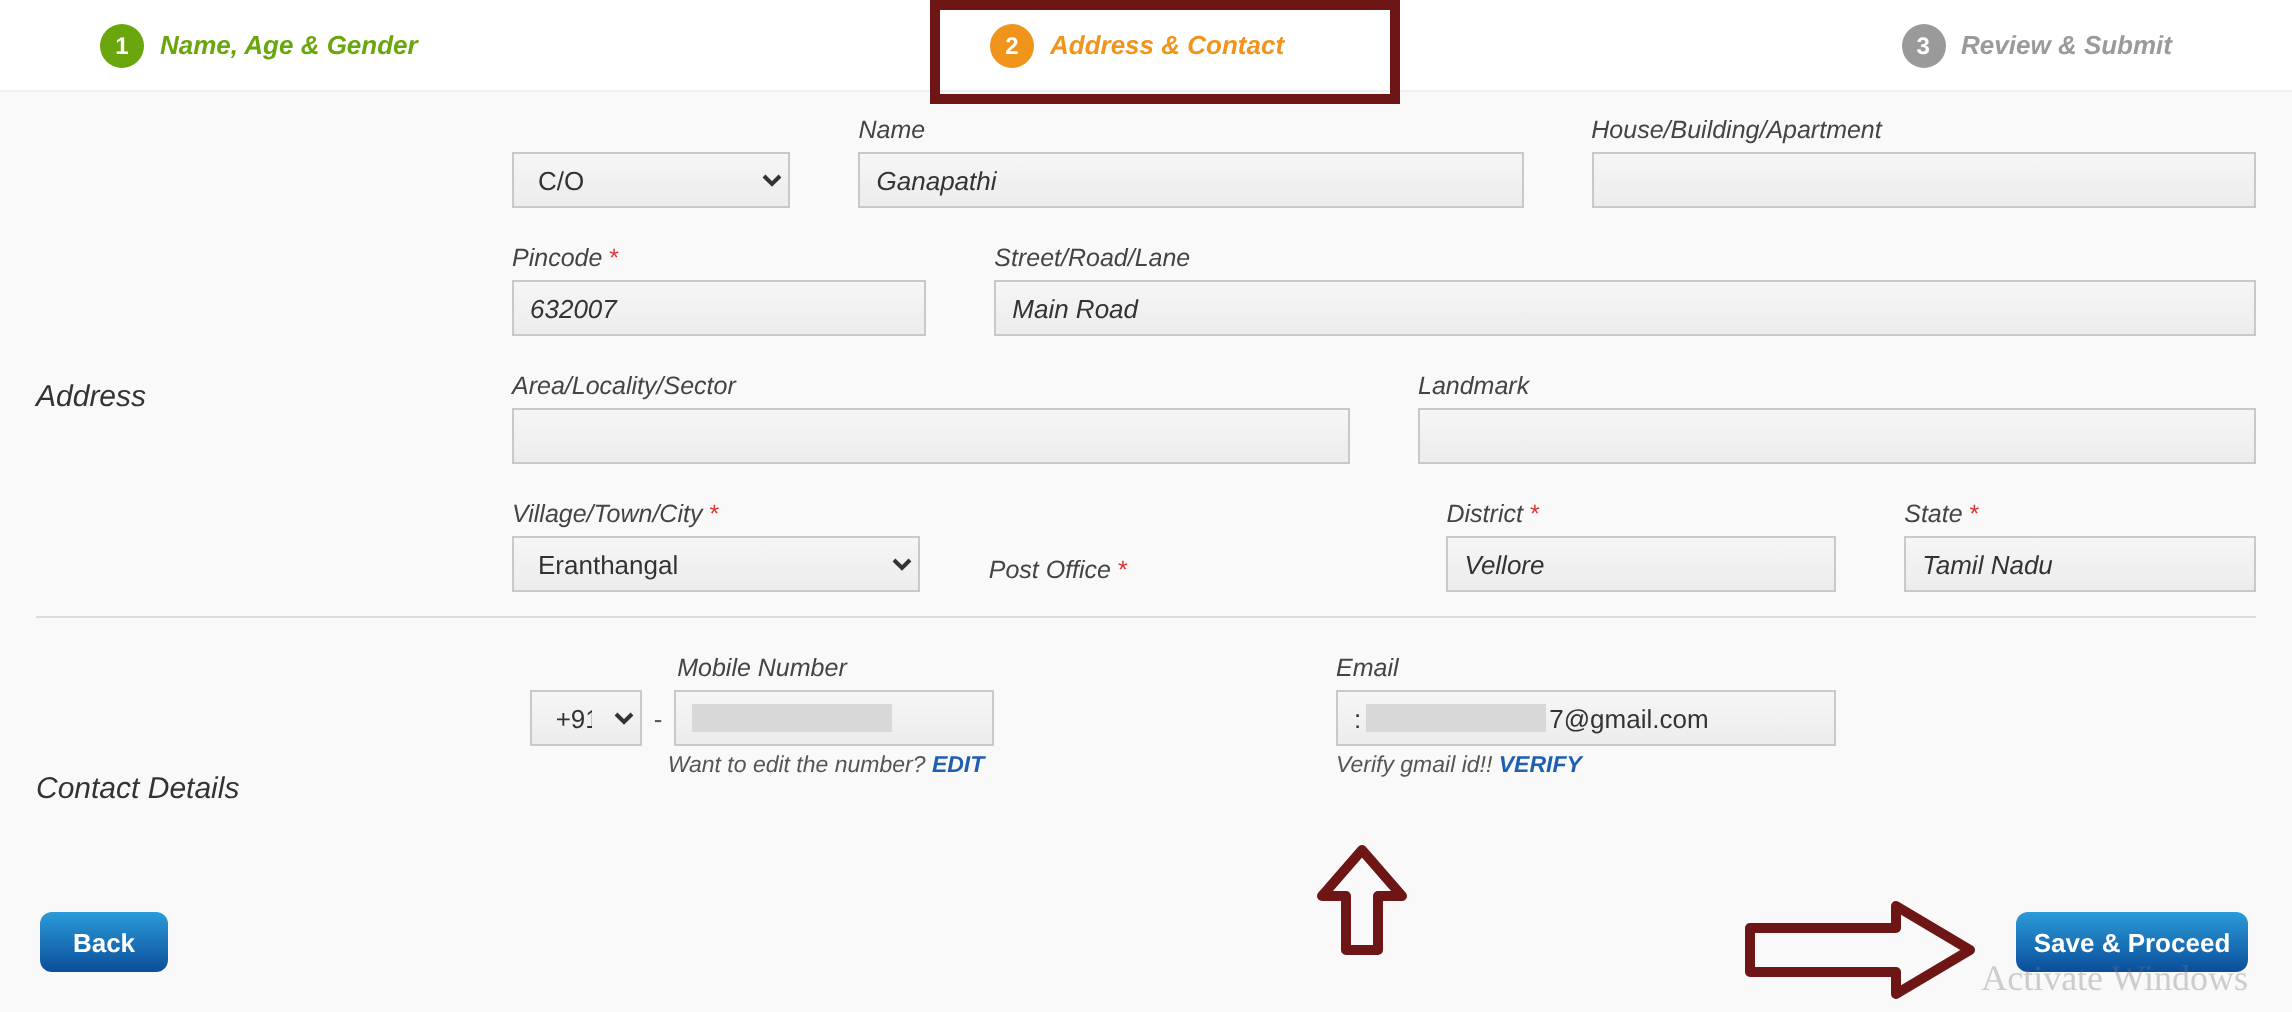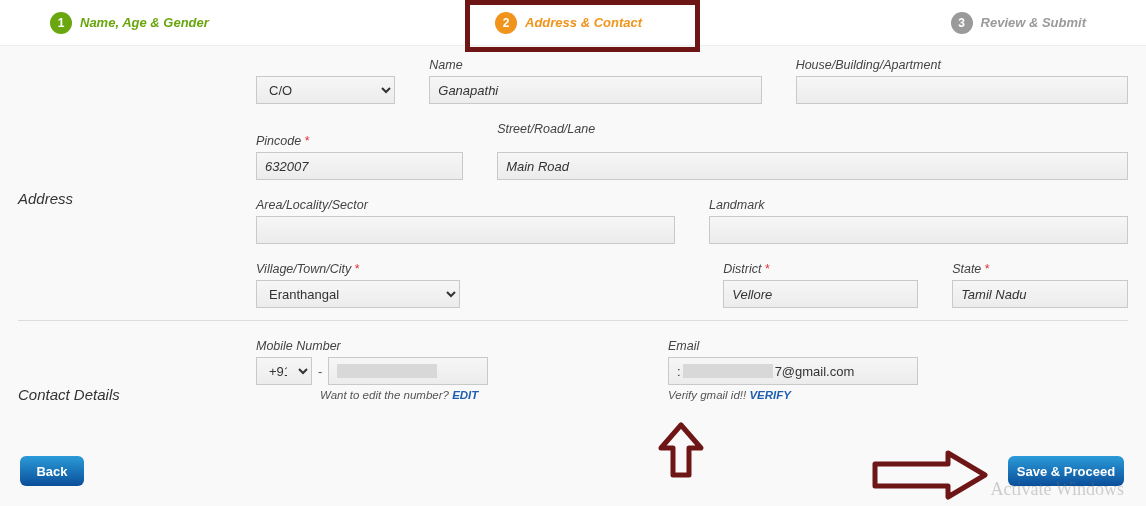--- a/index.html
+++ b/index.html
@@ -151,21 +151,21 @@
       <span class="label">House/Building/Apartment</span>
       <input class="input" value="" style="">
     </div>
   </div>
 
   <div class="row" style="margin-left:190px;">
     <div class="field" style="width:220px;">
       <span class="label"><span>Pincode</span> <span class="req">*</span></span>
       <input class="input" value="632007" style="">
     </div>
-    <div class="field" style="width:670px; margin-left:22px;gap:12px;">
+    <div class="field" style="width:670px; margin-left:22px;">
       <span class="label">Street/Road/Lane</span>
       <input class="input" value="Main Road" style="">
     </div>
   </div>
 
   <div class="row" style="margin-left:190px;">
     <div class="field" style="width:445px;">
       <span class="label">Area/Locality/Sector</span>
       <input class="input" value="" style="">
     </div>
@@ -176,35 +176,36 @@
   </div>
 
   <div class="row" style="margin-left:190px; margin-bottom:12px;">
     <div class="field" style="width:215px;">
       <span class="label"><span>Village/Town/City</span> <span class="req">*</span></span>
       <select class="input">
         <option>Eranthangal</option>
       </select>
     </div>
     <div class="field" style="width:205px; margin-left:22px;">
+      <span class="label"><span>Post Office</span> <span class="req">*</span></span>
     </div>
     <div class="field" style="width:205px; margin-left:22px;">
       <span class="label"><span>District</span> <span class="req">*</span></span>
       <input class="input" value="Vellore" style="">
     </div>
     <div class="field" style="width:185px; margin-left:22px;">
       <span class="label"><span>State</span> <span class="req">*</span></span>
       <input class="input" value="Tamil Nadu" style="">
     </div>
   </div>
 
   <div class="divider"></div>
 
   <div class="row" style="margin-left:190px; align-items:flex-start;">
-    <div class="field" style="width:250px;">
+    <div class="field" style="width:250px;align-items:center;">
       <span class="label">Mobile Number</span>
       <div style="display:flex; align-items:center; gap:6px;">
         <select class="input" style="width:56px;">
           <option>+91</option>
         </select>
         <span style="font-size:13px;color:#555;">-</span>
         <div class="input" style="width:160px;">
           <div class="input-inner">
               <span class="masked" style="width:100px;"></span>
             </div>

